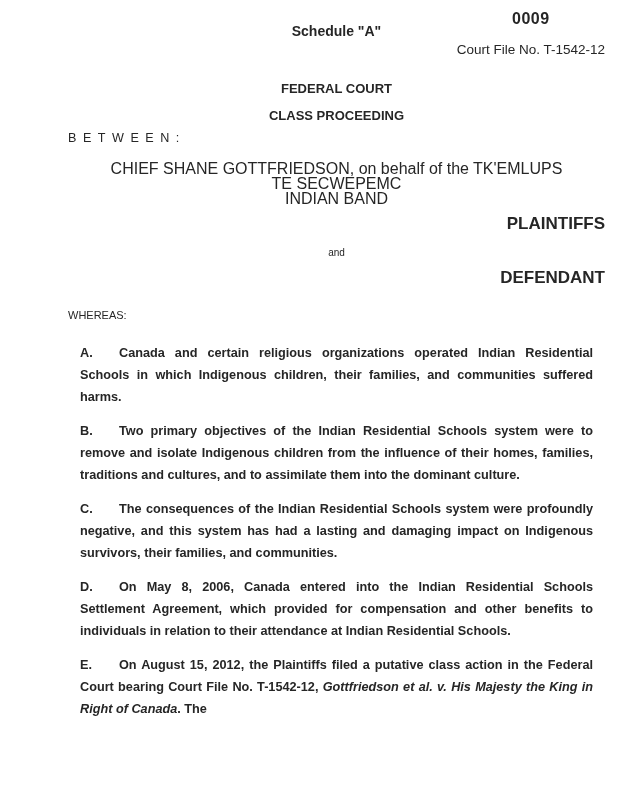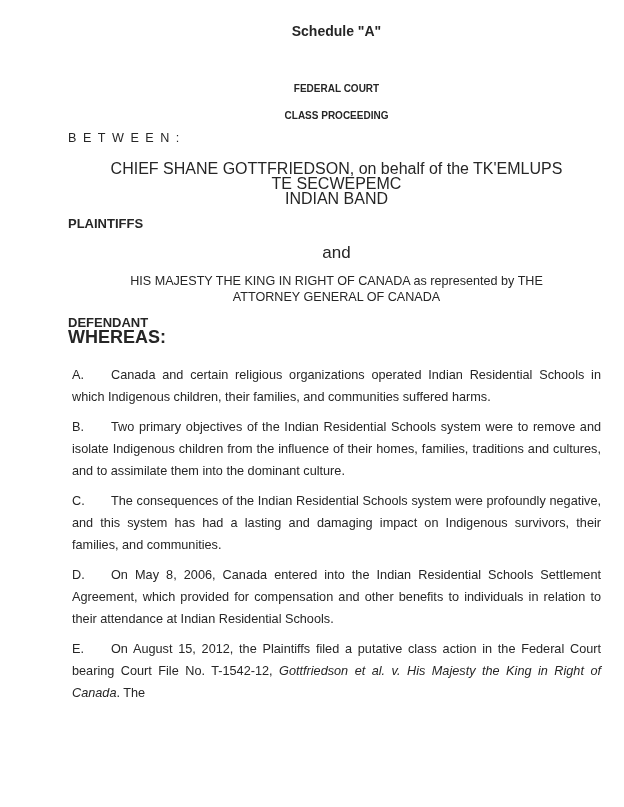--- a/index.html
+++ b/index.html
@@ -20,76 +20,77 @@
   
   .doc-header { position: relative; height: 70px; }
   .schedule-label {
     position: absolute; left: 0; right: 0; top: 24px;
     text-align: center; font-weight: bold; font-size: 14px; line-height: 15px;
   }
   .stamp-block { position: absolute; right: 0; top: 10px; text-align: center; }
   .stamp-number { font-weight: bold; font-size: 16px; line-height: 18px; letter-spacing: 0.5px; }
   .court-file-number { margin-top: 14px; font-size: 13.5px; line-height: 16px; }
 
-  .center-bold { text-align: center; font-weight: bold; font-size: 10px; line-height: 14px; }
+  .center-bold { text-align: center; font-weight: bold; font-size: 13px; line-height: 14px; }
   .court-name { margin-top: 12px; }
   .proceeding-type { margin-top: 13px; }
 
   .between-label { margin-top: 8px; font-size: 12.6px; line-height: 14px; letter-spacing: 6.5px; }
 
   .party-block { margin: 16px auto 0; width: 464px; text-align: center; font-size: 16px; }
   .party-line { line-height: 15px; }
 
-  .role-label { text-align: left; font-weight: bold; font-size: 13px; line-height: 14px; }
+  .role-label { text-align: right; font-weight: bold; font-size: 17px; line-height: 14px; }
   .plaintiffs-label { margin-top: 11px; }
-  .separator-and { margin-top: 15px; text-align: center; font-size: 17px; line-height: 14px; }
+  .separator-and { margin-top: 15px; text-align: center; font-size: 10px; line-height: 14px; }
   .defendant-block { margin: 13px auto 0; width: 470px; text-align: center; font-size: 12.6px; }
   .defendant-line { line-height: 16px; }
   .defendant-label { margin-top: 11px; }
 
   .agreement-title { margin-top: 33px; }
-  .whereas-label { font-weight: bold; font-size: 18px; line-height: 14px; }
+  .whereas-label { margin-top: 23px; font-weight: normal; font-size: 11px; line-height: 14px; }
 
   .recitals { margin-top: 20px; }
   .recital {
-    margin: 4px; font-size: 12.7px; line-height: 22px;
+    margin: 12px; font-size: 12.7px; line-height: 22px;
     text-align: justify;
+    font-weight: bold;
   }
   .recital + .recital { margin-top: 8px; }
   .recital-letter { display: inline-block; width: 39px; }
   .italic { font-style: italic; }
 </style>
 </head>
 <body style="color: rgb(38, 38, 38);">
 
 <div class="page" style="background: rgb(255, 255, 255);">
   <div class="content">
 
     <div class="doc-header">
       <div class="schedule-label">Schedule "A"</div>
+      <div class="stamp-block">
+        <div class="stamp-number">0009</div>
+        <div class="court-file-number">Court File No. T-1542-12</div>
+      </div>
     </div>
 
     <div class="center-bold court-name">FEDERAL COURT</div>
     <div class="center-bold proceeding-type">CLASS PROCEEDING</div>
 
     <div class="between-label">BETWEEN:</div>
 
     <div class="party-block">
         <div class="party-line">CHIEF SHANE GOTTFRIEDSON, on behalf of the TK'EMLUPS TE SECWEPEMC</div>
         <div class="party-line">INDIAN BAND</div>
       </div>
 
     <div class="role-label plaintiffs-label">PLAINTIFFS</div>
 
     <div class="separator-and">and</div>
 
-    <div class="defendant-block">
-        <div class="defendant-line">HIS MAJESTY THE KING IN RIGHT OF CANADA as represented by THE</div>
-        <div class="defendant-line">ATTORNEY GENERAL OF CANADA</div>
-      </div>
 
     <div class="role-label defendant-label">DEFENDANT</div>
 
 
     <div class="whereas-label">WHEREAS:</div>
 
     <div class="recitals" id="recitals">
         <p class="recital"><span class="recital-letter">A.</span><span class="">Canada and certain religious organizations operated Indian Residential Schools in which Indigenous children, their families, and communities suffered harms.</span></p>
         <p class="recital"><span class="recital-letter">B.</span><span class="">Two primary objectives of the Indian Residential Schools system were to remove and isolate Indigenous children from the influence of their homes, families, traditions and cultures, and to assimilate them into the dominant culture.</span></p>
         <p class="recital"><span class="recital-letter">C.</span><span class="">The consequences of the Indian Residential Schools system were profoundly negative, and this system has had a lasting and damaging impact on Indigenous survivors, their families, and communities.</span></p>

